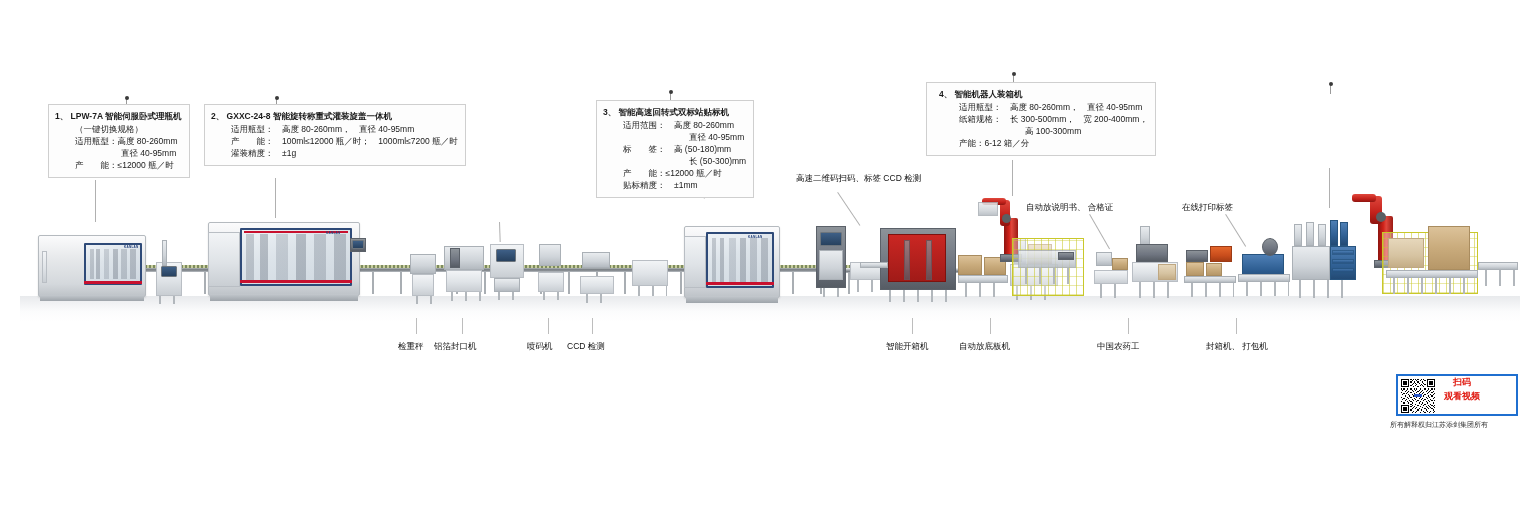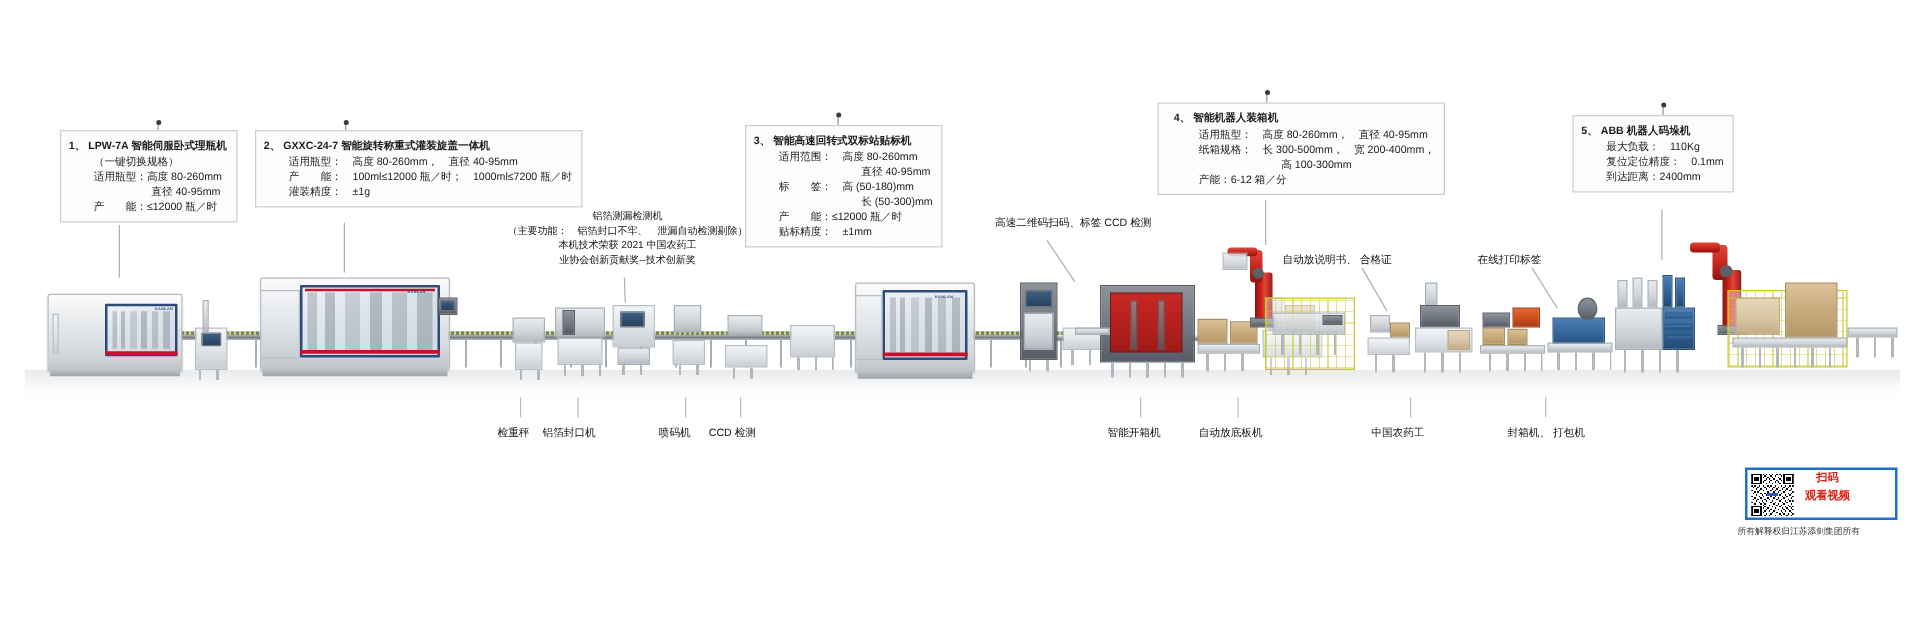--- a/index.html
+++ b/index.html
@@ -501,21 +501,21 @@
     </span>
     <span class="spec-indent">（一键切换规格）</span>
     <span class="spec-indent">适用瓶型：高度 80-260mm</span>
     <span class="spec-indent2">直径 40-95mm</span>
     <span class="spec-indent">产　　能：≤12000 瓶／时</span>
   </div>
 
   <div class="spec-box" style="left:204px; top:104px; font-size:8.5px;">
     <span class="spec-title">
       <span>2、</span>
-      <span>GXXC-24-7 智能旋转称重式灌装旋盖一体机</span>
+      <span>GXXC-24-8 智能旋转称重式灌装旋盖一体机</span>
     </span>
     <span class="spec-indent">适用瓶型：　高度 80-260mm，　直径 40-95mm</span>
     <span class="spec-indent">产　　能：　100ml≤12000 瓶／时；　1000ml≤7200 瓶／时</span>
     <span class="spec-indent">灌装精度：　±1g</span>
   </div>
 
   <div class="spec-box" style="left:596px; top:100px; font-size:8.5px;">
     <span class="spec-title">
       <span>3、</span>
       <span>智能高速回转式双标站贴标机</span>
@@ -532,36 +532,21 @@
     <span class="spec-title">
       <span>4、</span>
       <span>智能机器人装箱机</span>
     </span>
     <span class="spec-indent">适用瓶型：　高度 80-260mm，　直径 40-95mm</span>
     <span class="spec-indent">纸箱规格：　长 300-500mm，　宽 200-400mm，</span>
     <span class="spec-indent3">高 100-300mm</span>
     <span class="spec-indent">产能：6-12 箱／分</span>
   </div>
 
-  <div class="spec-box" style="left:1258px; top:92px; font-size:8.5px;">
-    <span class="spec-title">
-      <span>5、</span>
-      <span>ABB 机器人码垛机</span>
-    </span>
-    <span class="spec-indent">最大负载：　110Kg</span>
-    <span class="spec-indent">复位定位精度：　0.1mm</span>
-    <span class="spec-indent">到达距离：2400mm</span>
-  </div>
-
-  <div class="callout" style="left:398px; top:167px; width:208px; font-size:8px;">
-    <div class="bold">铝箔测漏检测机</div>
-    <div>（主要功能：　铝箔封口不牢、　泄漏自动检测剔除）</div>
-    <div class="red bold">本机技术荣获 2021 中国农药工</div>
-    <div class="red bold">业协会创新贡献奖--技术创新奖</div>
-  </div>
+
 
   <div class="callout" style="left:796px; top:172px; font-size:8.5px;">
     <span>高速二维码扫码、标签 CCD 检测</span>
   </div>
 
   <div class="callout" style="left:1026px; top:201px; font-size:8.5px;">
     <span>自动放说明书、 合格证</span>
   </div>
 
   <div class="callout" style="left:1182px; top:201px; font-size:8.5px;">

